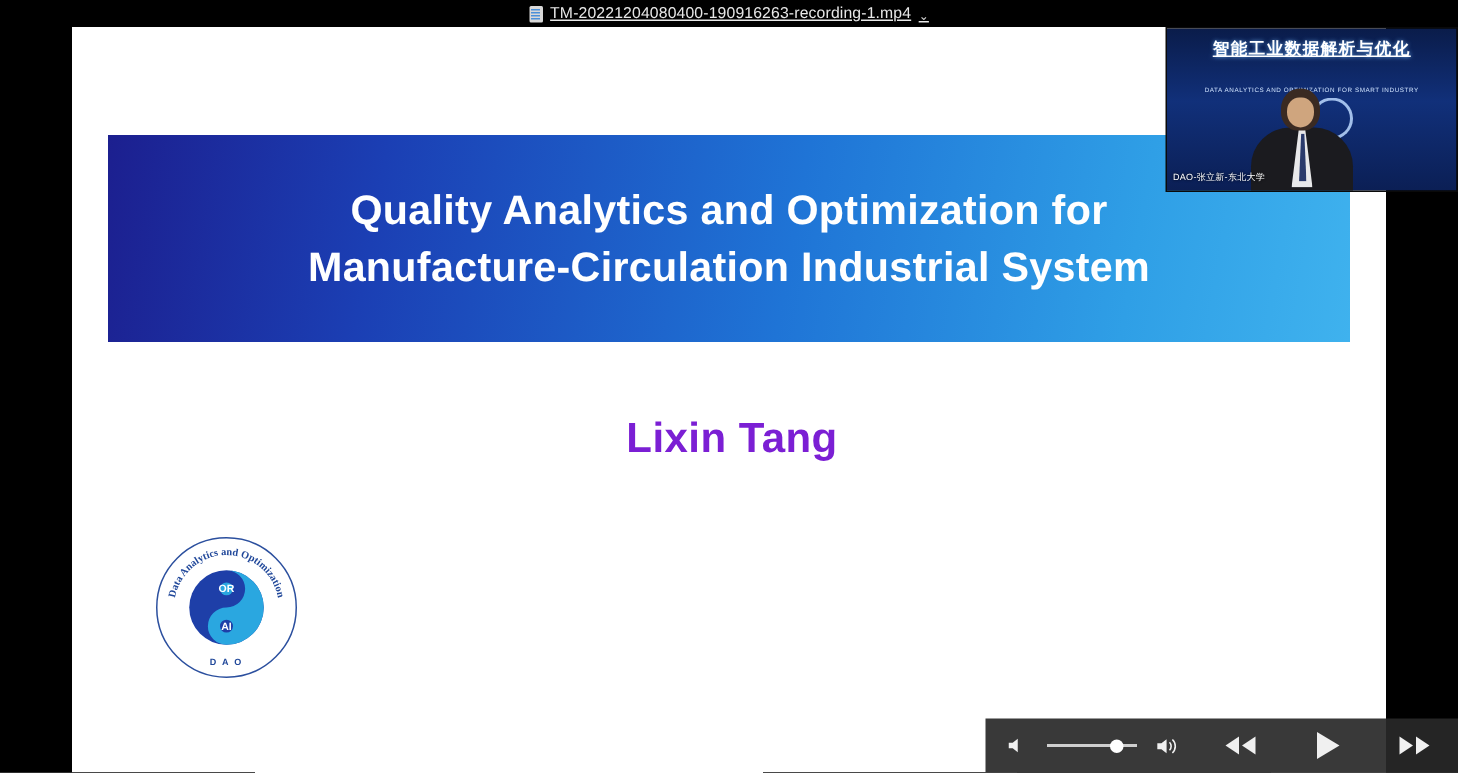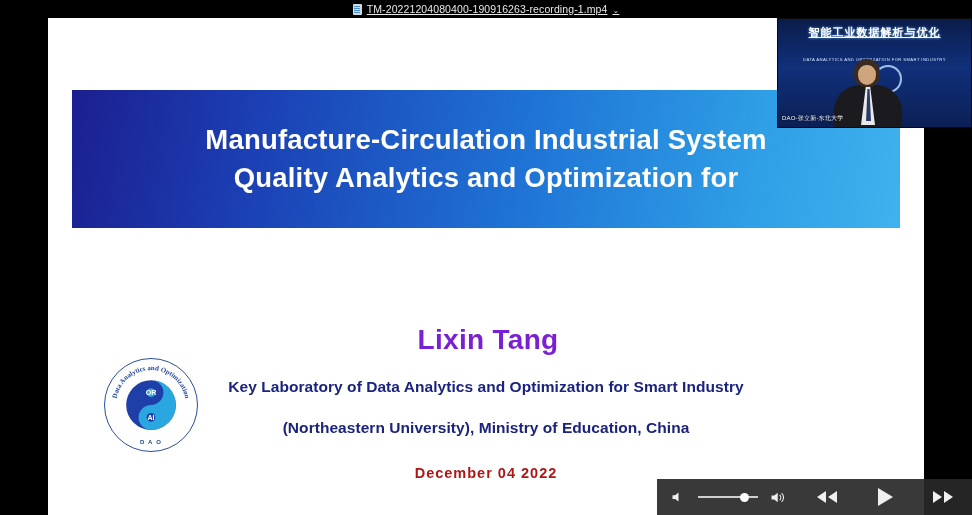--- a/index.html
+++ b/index.html
@@ -96,21 +96,20 @@
   .author {
     position: absolute;
     top: 258px;
     left: 0;
     width: 880px;
     text-align: center;
     color: #7b1fd4;
     font-weight: bold;
     font-size: 28px;
     letter-spacing: 0.3px;
-    margin-top: 48px;
   }
 
   .affil-block {
     position: absolute;
     top: 348px;
     left: 0;
     width: 876px;
     text-align: center;
   }
   .affil-line {
@@ -300,31 +299,26 @@
 
   <div class="titlebar">
     <span class="file-icon"></span>
     <span class="title-text">TM-20221204080400-190916263-recording-1.mp4</span>
     <span class="chev">⌄</span>
   </div>
 
   <div class="slide">
 
     <div class="title-band">
+      <div class="title-line">Quality Analytics and Optimization for</div>
       <div class="title-line">Manufacture-Circulation Industrial System</div>
-      <div class="title-line">Quality Analytics and Optimization for</div>
     </div>
 
     <div class="author">Lixin Tang</div>
 
-    <div class="affil-block">
-      <div class="affil-line">Key Laboratory of Data Analytics and Optimization for Smart Industry</div>
-      <div class="affil-line">(Northeastern University), Ministry of Education, China</div>
-      <div class="date-line">December  04  2022</div>
-    </div>
 
     <div class="logo">
       <svg class="yinyang" viewBox="0 0 100 100">
         <defs>
           <clipPath id="halfL">
               <rect x="0" y="0" width="50" height="100"></rect>
             </clipPath>
         </defs>
         <circle cx="50" cy="50" r="46" fill="#1e3fa8"></circle>
         <path d="M50 4 a46 46 0 0 1 0 92 a23 23 0 0 1 0 -46 a23 23 0 0 0 0 -46" fill="#2aa7e0"></path>

